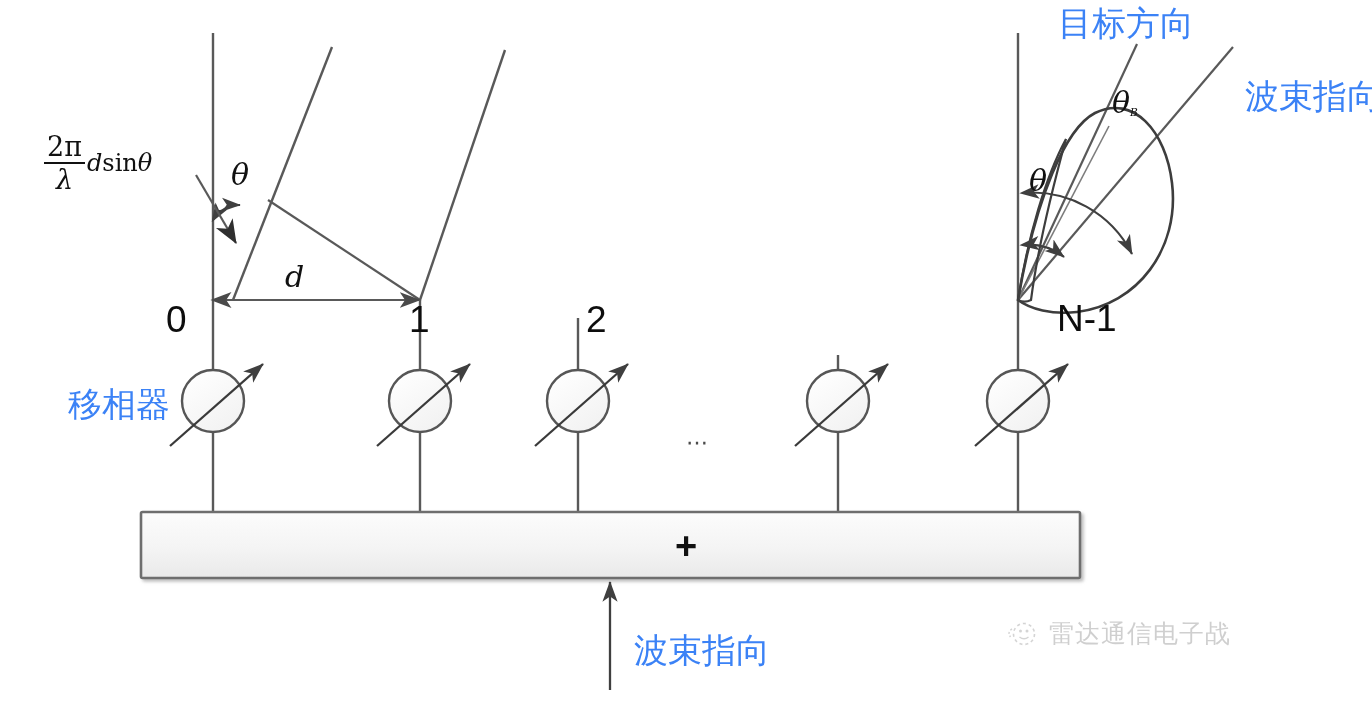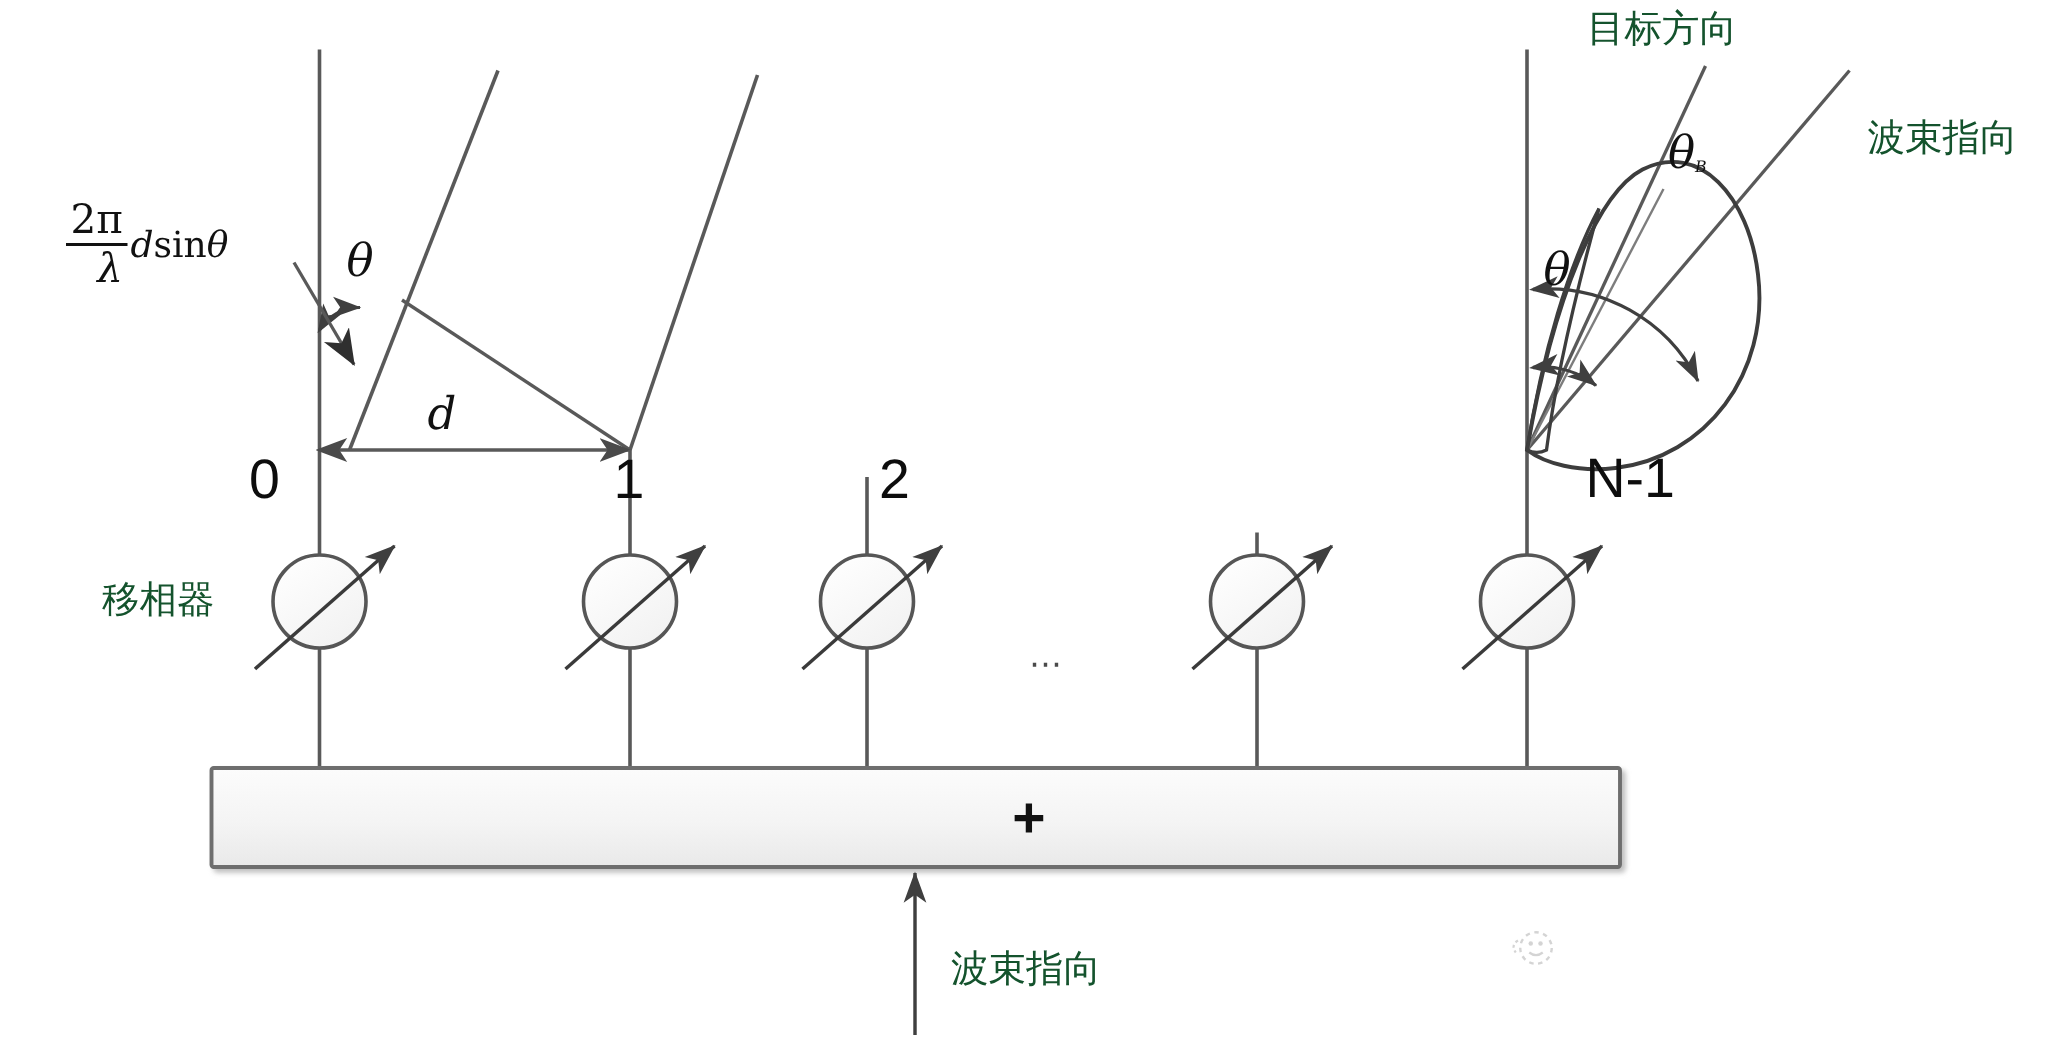--- a/index.html
+++ b/index.html
@@ -26,22 +26,22 @@
     height: 704px;
   }
   .lbl {
     position: absolute;
     white-space: nowrap;
     color: #1a1a1a;
     line-height: 1;
   }
   .cjk {
     font-family: "DejaVu Sans", sans-serif;
-    font-size: 25px;
-    color: #14532d;
+    font-size: 34px;
+    color: #3b82f6;
   }
   .idx {
     font-family: "Liberation Sans", sans-serif;
     font-size: 37px;
     color: #0d0d0d;
   }
   .mathit {
     font-family: "DejaVu Serif", serif;
     font-style: italic;
     font-size: 30px;
@@ -57,21 +57,21 @@
     position: absolute;
     left: 44px;
     top: 133px;
     display: flex;
     align-items: center;
     color: #111111;
   }
   #phase-formula .frac {
     display: inline-flex;
     flex-direction: column;
-    align-items: flex-end;
+    align-items: center;
     line-height: 1;
     margin-right: 2px;
   }
   #phase-formula .frac .num {
     font-family: "DejaVu Serif", serif;
     font-size: 27px;
     padding: 0 3px 2px 3px;
   }
   #phase-formula .frac .bar {
     width: 100%;
@@ -290,15 +290,16 @@
   <div class="lbl mathit" style="left:1029px; top:166px;">θ</div>
 
   <div id="watermark">
     <svg width="36" height="30" viewBox="0 0 36 30">
       <circle cx="21" cy="15" r="10.5" fill="none" stroke="#9a9a9a" stroke-width="1.6" stroke-dasharray="3 3"></circle>
       <circle cx="17.5" cy="12" r="1.5" fill="#9a9a9a"></circle>
       <circle cx="24" cy="12" r="1.5" fill="#9a9a9a"></circle>
       <path d="M16.5,18 Q21,21.5 25.5,18" fill="none" stroke="#9a9a9a" stroke-width="1.5"></path>
       <path d="M9,10 Q4,13 7.5,18" fill="none" stroke="#9a9a9a" stroke-width="1.5" stroke-dasharray="2 2"></path>
     </svg>
+    <span class="wm-text">雷达通信电子战</span>
   </div>
 
 </div>
 
 </body></html>

